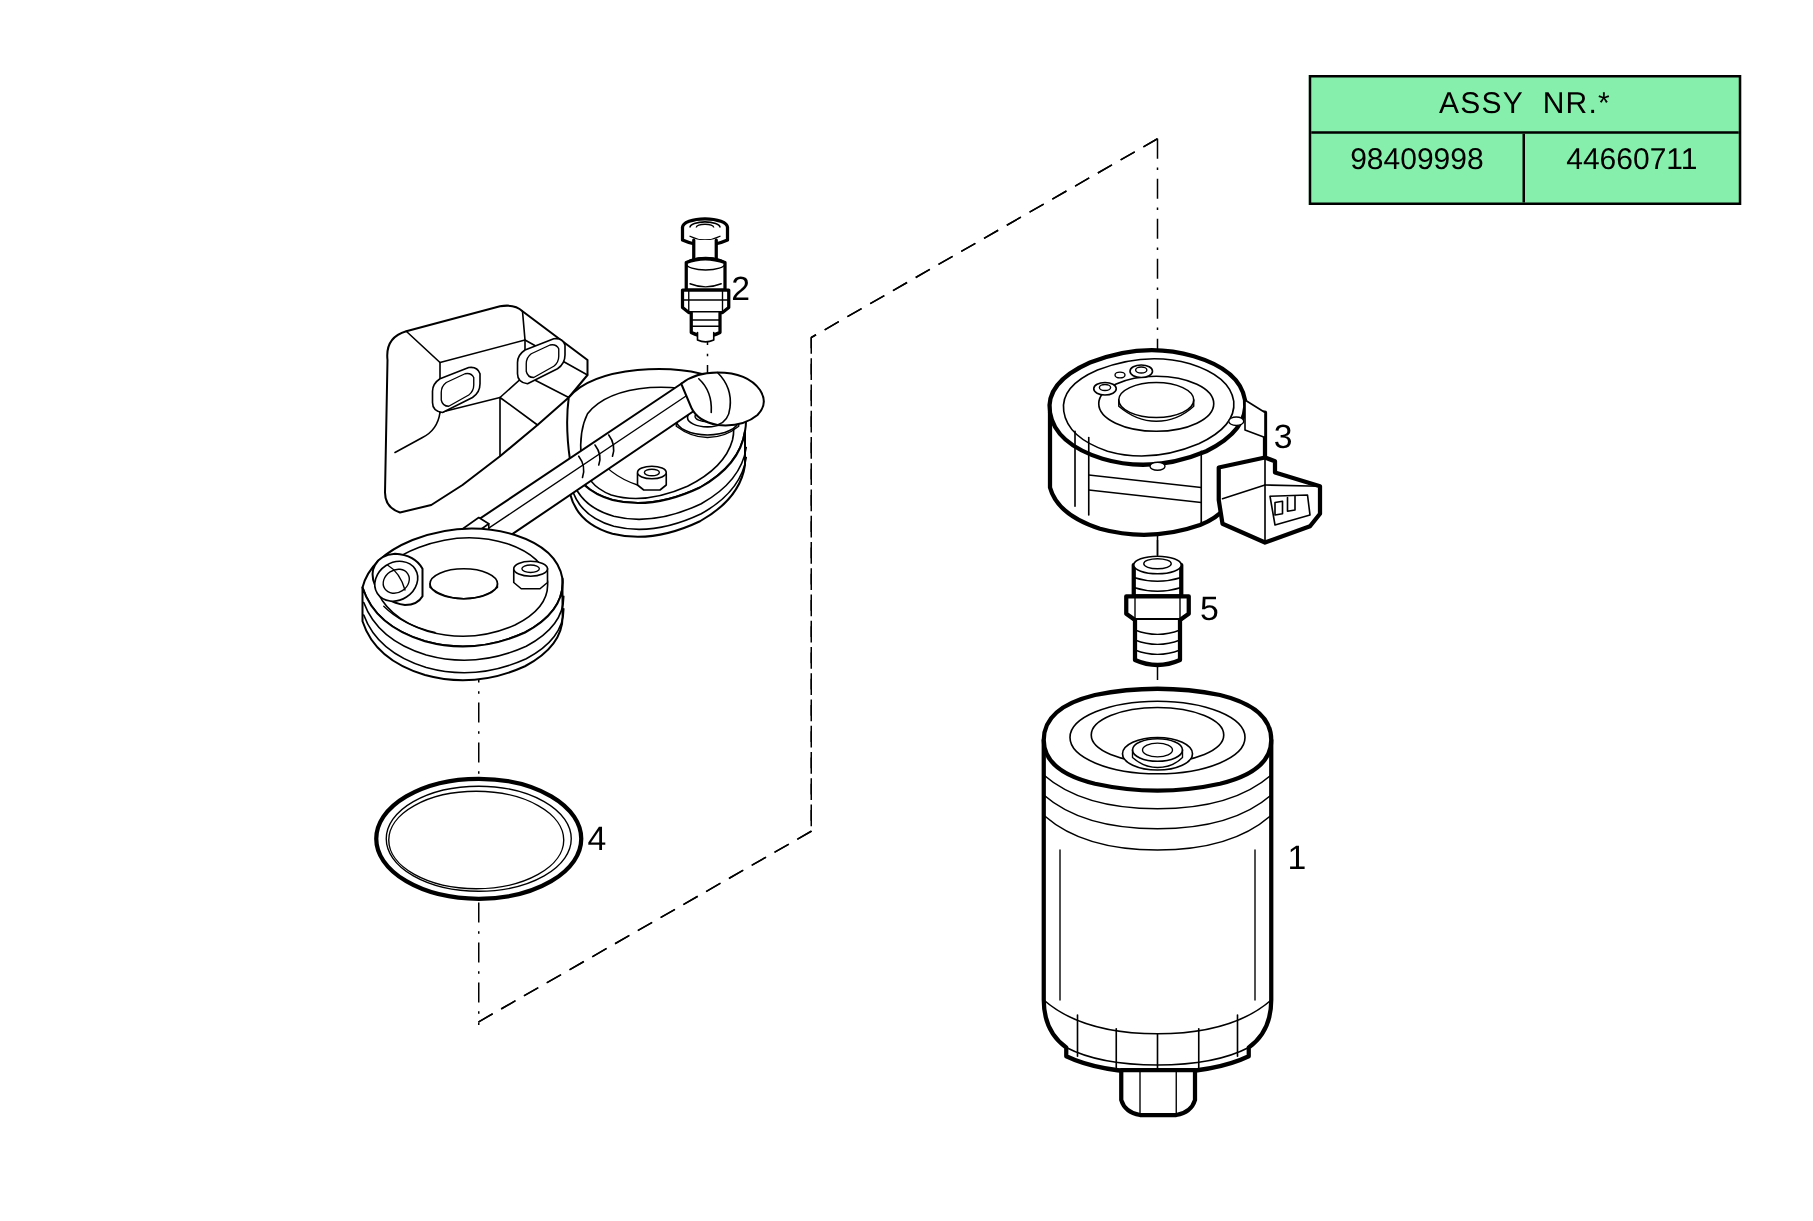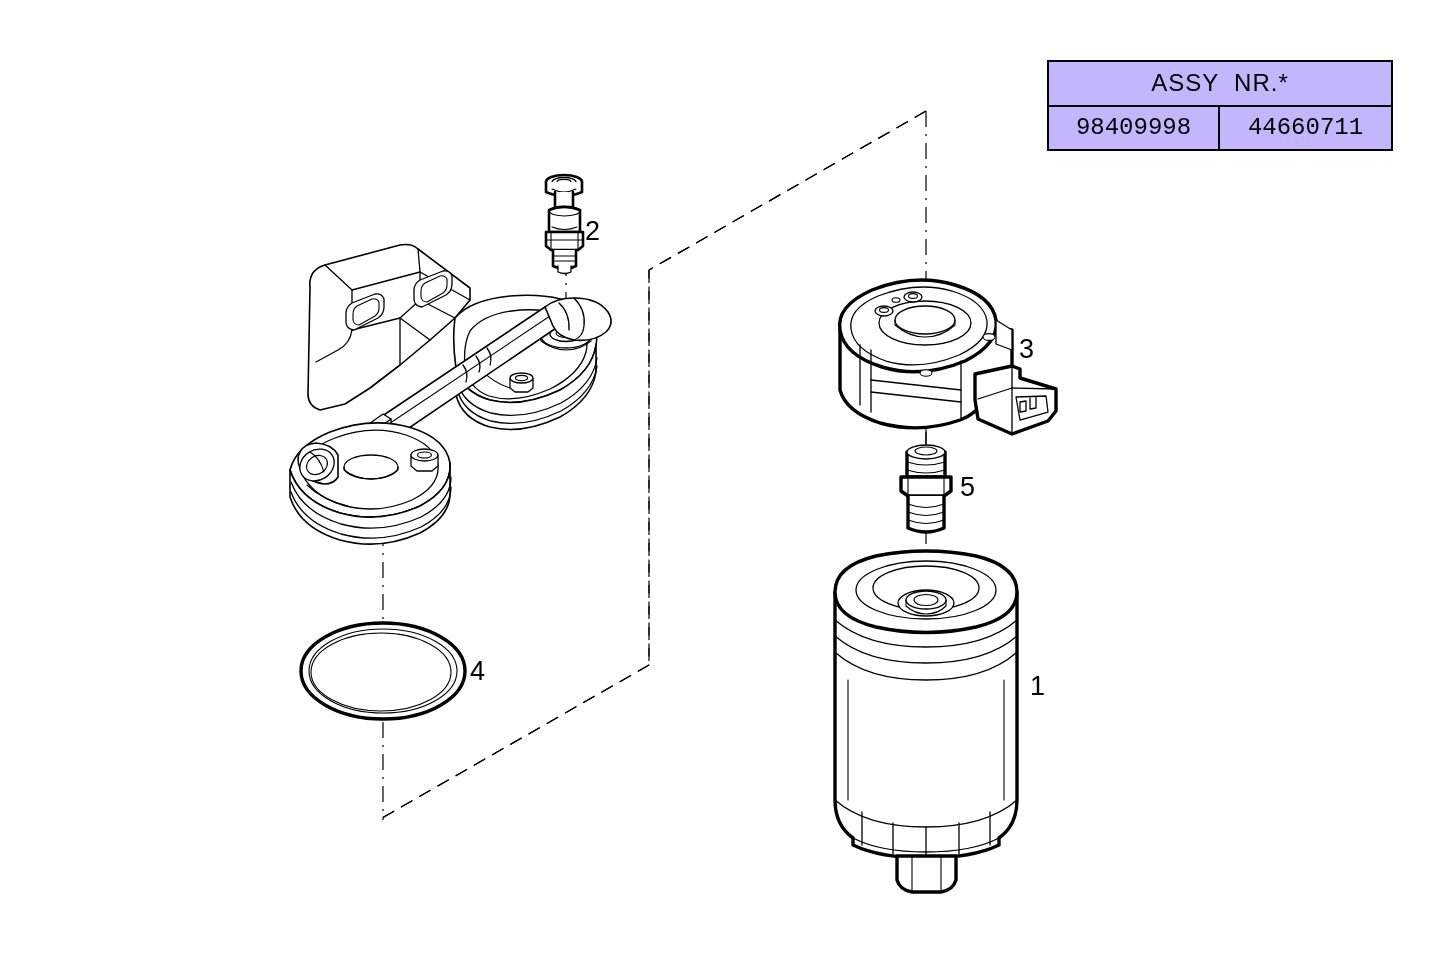--- a/index.html
+++ b/index.html
@@ -84,43 +84,42 @@
     fill: #000000;
     font-weight: 400;
   }
   
   #assy-table {
     position: absolute;
     left: 1047px;
     top: 60px;
     width: 346px;
     border: 2.5px solid #000000;
-    background: #c4b5fd;
+    background: #86efac;
     box-sizing: border-box;
   }
   #assy-table .thead {
     border-bottom: 2.5px solid #000000;
     text-align: center;
     font-size: 24px;
     letter-spacing: 1px;
     padding: 7px 0 8px 0;
     color: #000000;
     white-space: pre;
   }
   #assy-table .trow {
     display: flex;
   }
   #assy-table .cell {
     flex: 1 1 50%;
     text-align: center;
     font-size: 24px;
-    padding: 7px 0 8px 0;
+    padding: 7px 0 20px 0;
     color: #000000;
     box-sizing: border-box;
-    font-family: Liberation Mono, monospace;
   }
   #assy-table .cell.left {
     border-right: 2.5px solid #000000;
   }
 </style>
 </head>
 <body>
 
 <div id="page">
 

